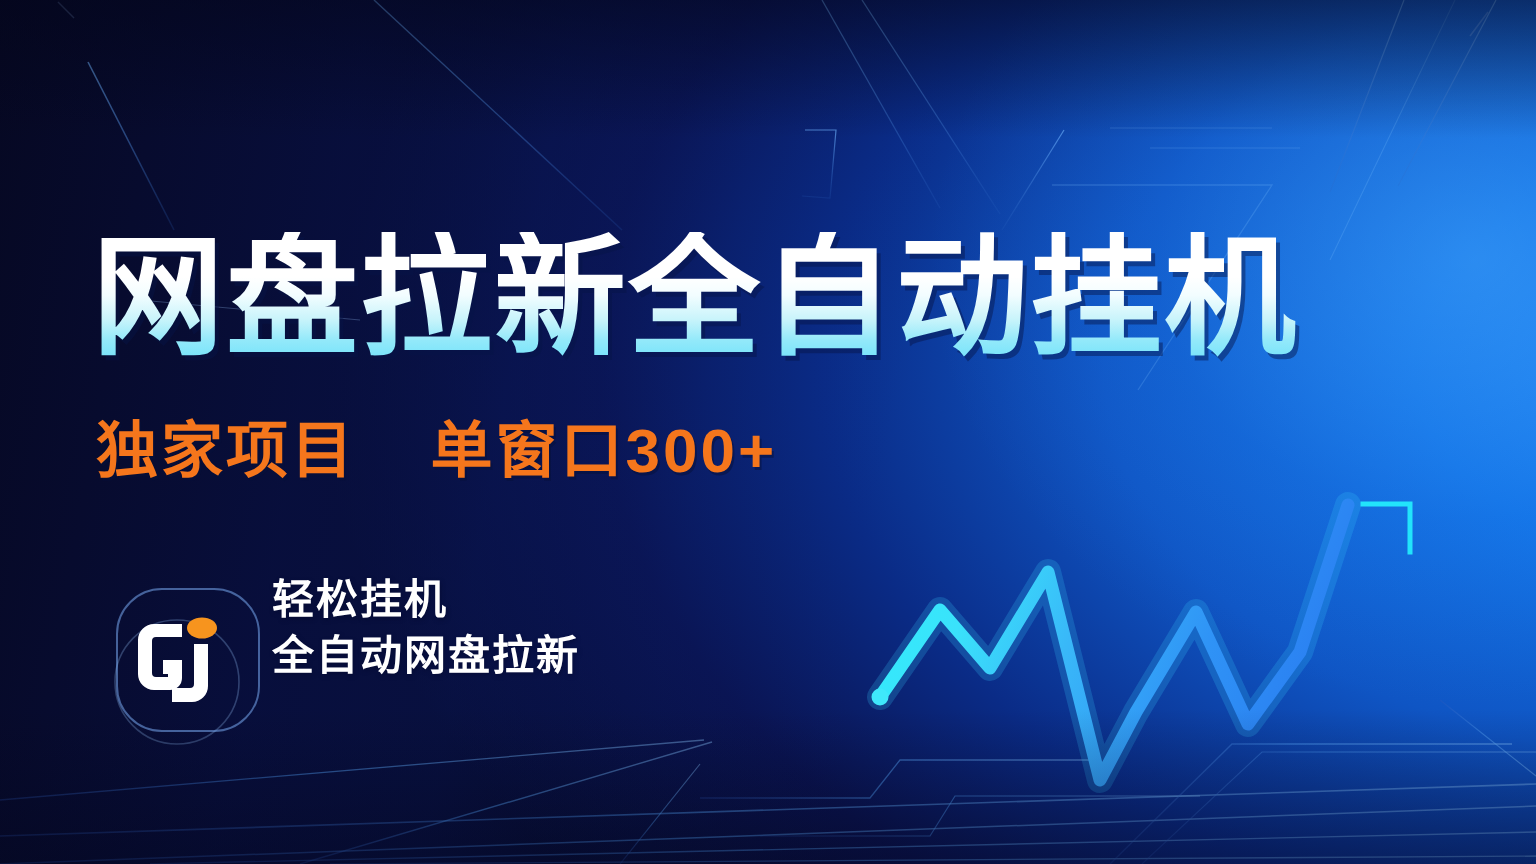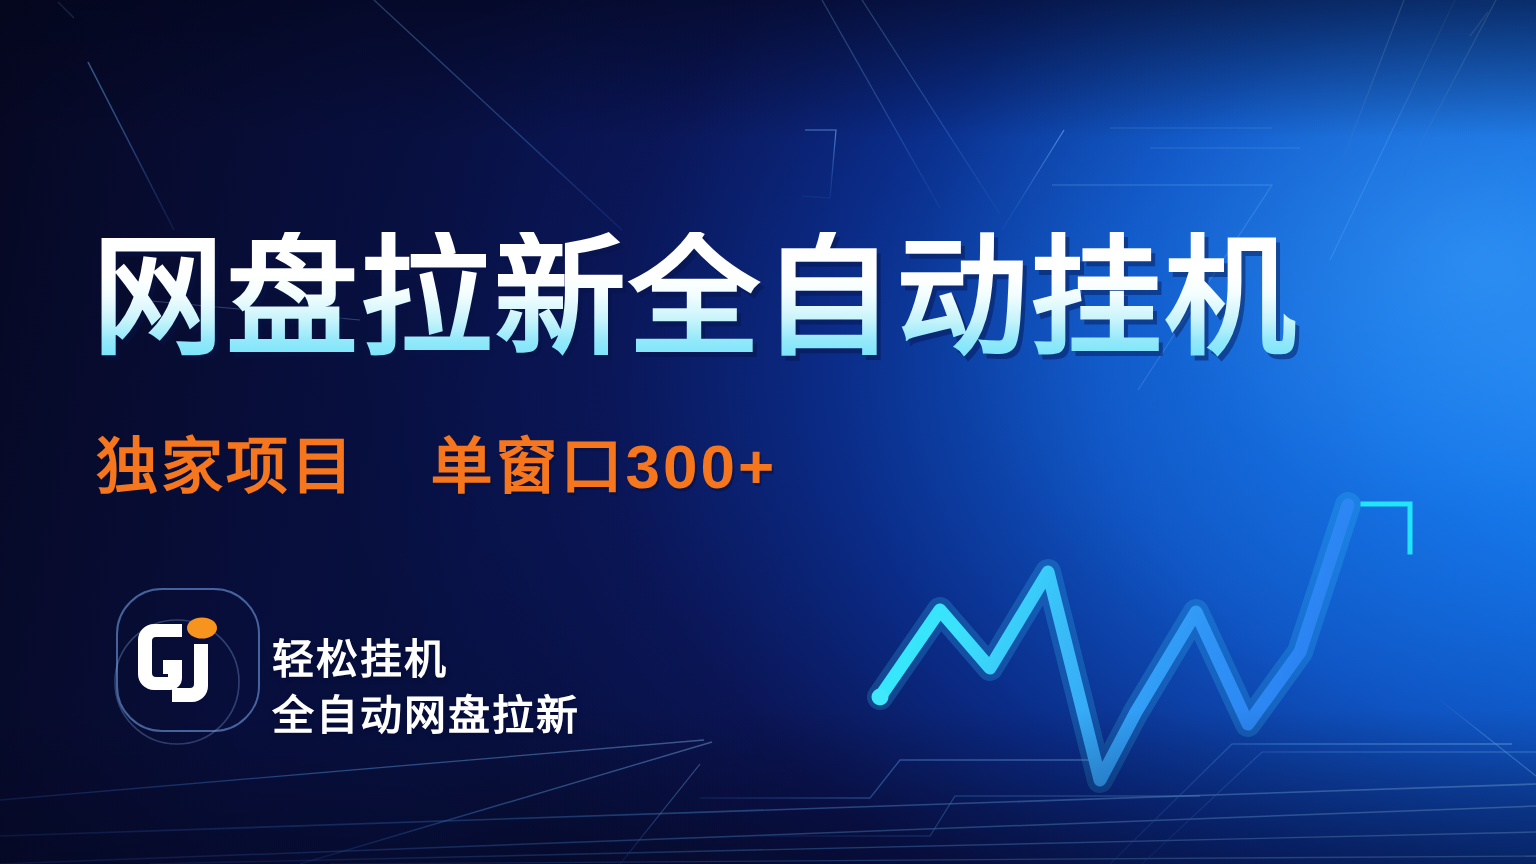--- a/index.html
+++ b/index.html
@@ -74,21 +74,21 @@
     -webkit-background-clip: text;
     background-clip: text;
     color: transparent;
     -webkit-text-fill-color: transparent;
     filter: drop-shadow(4px 5px 0 rgba(6,20,70,0.45));
   }
 
   .subhead {
     position: absolute;
     left: 96px;
-    top: 436px;
+    top: 420px;
     font-size: 62px;
     line-height: 1;
     font-weight: 700;
     letter-spacing: 3px;
     white-space: nowrap;
     color: #f5761c;
     text-shadow: 2px 3px 0 rgba(5,16,58,0.5);
     text-align: right;
   }
   .subhead .gap { display: inline-block; width: 34px; }
@@ -110,21 +110,21 @@
   }
   .logo-glyph {
     position: absolute;
     inset: 0;
   }
 
   
   .tagline {
     position: absolute;
     left: 272px;
-    top: 632px;
+    top: 572px;
     color: #ffffff;
     font-size: 42px;
     line-height: 1.34;
     font-weight: 700;
     letter-spacing: 2px;
     white-space: nowrap;
     text-shadow: 1px 2px 4px rgba(3,10,45,0.55);
   }
   .tagline .l2 { display: block; text-align: right; }
 </style>

